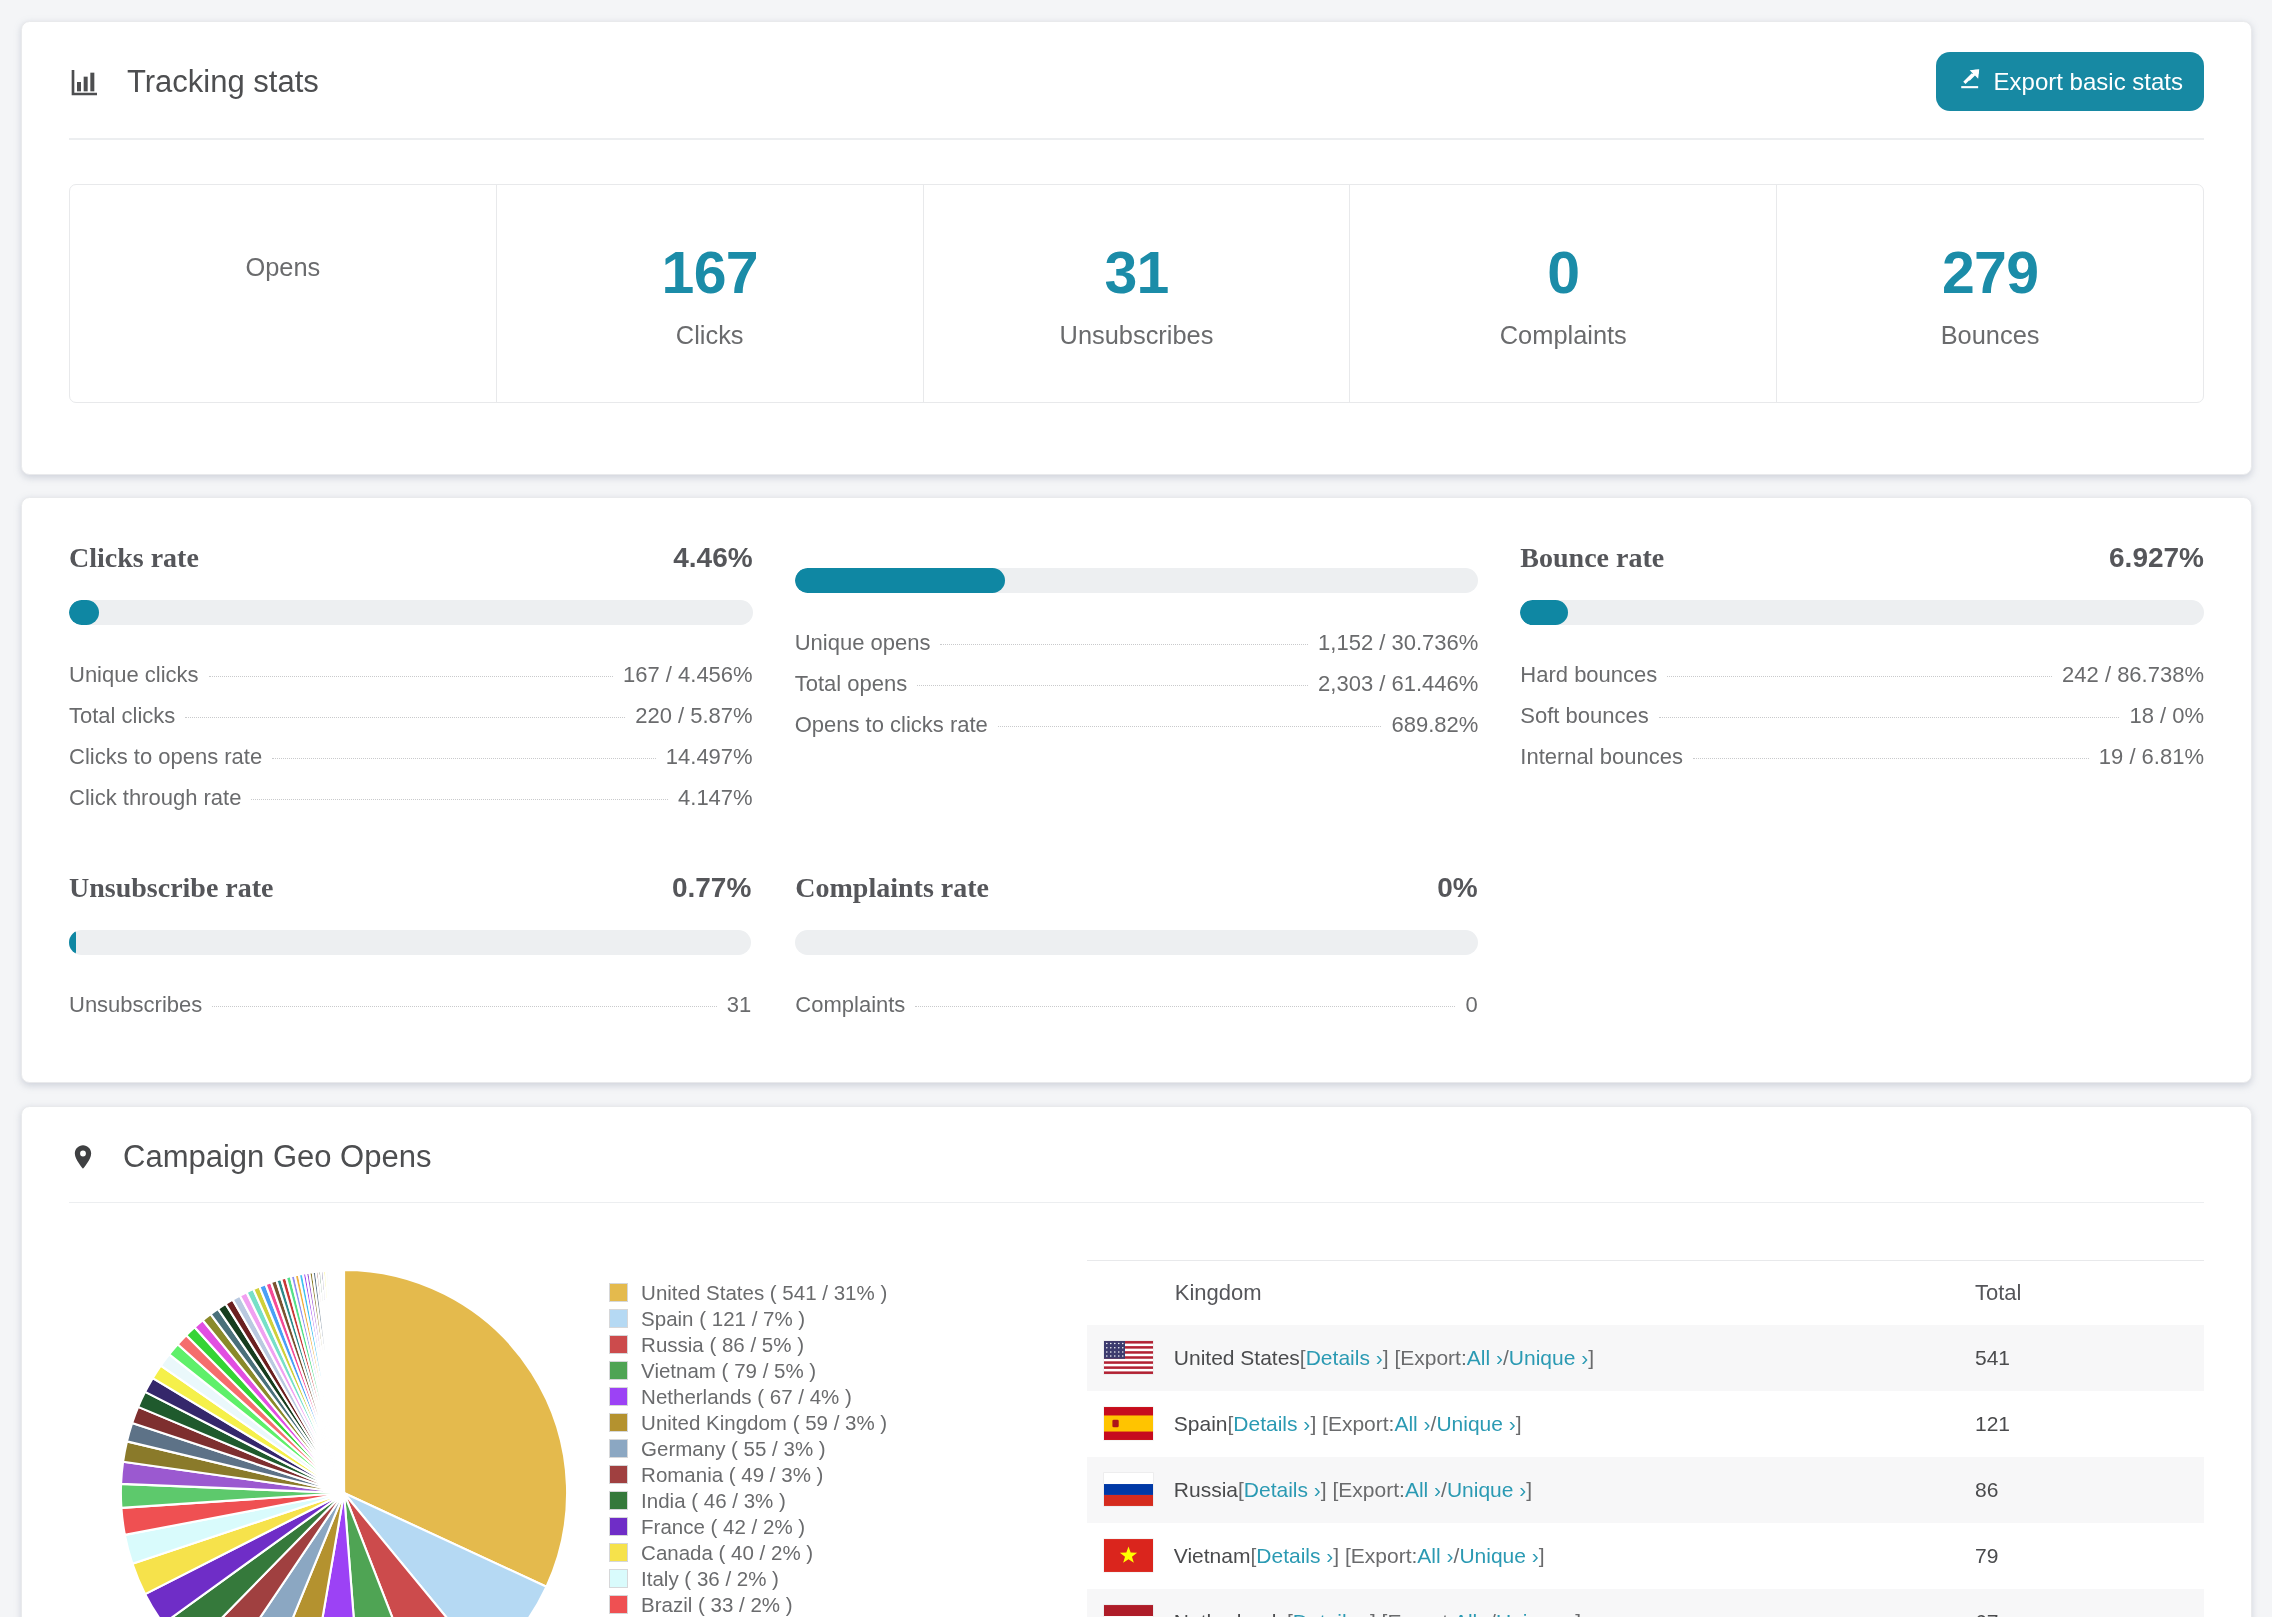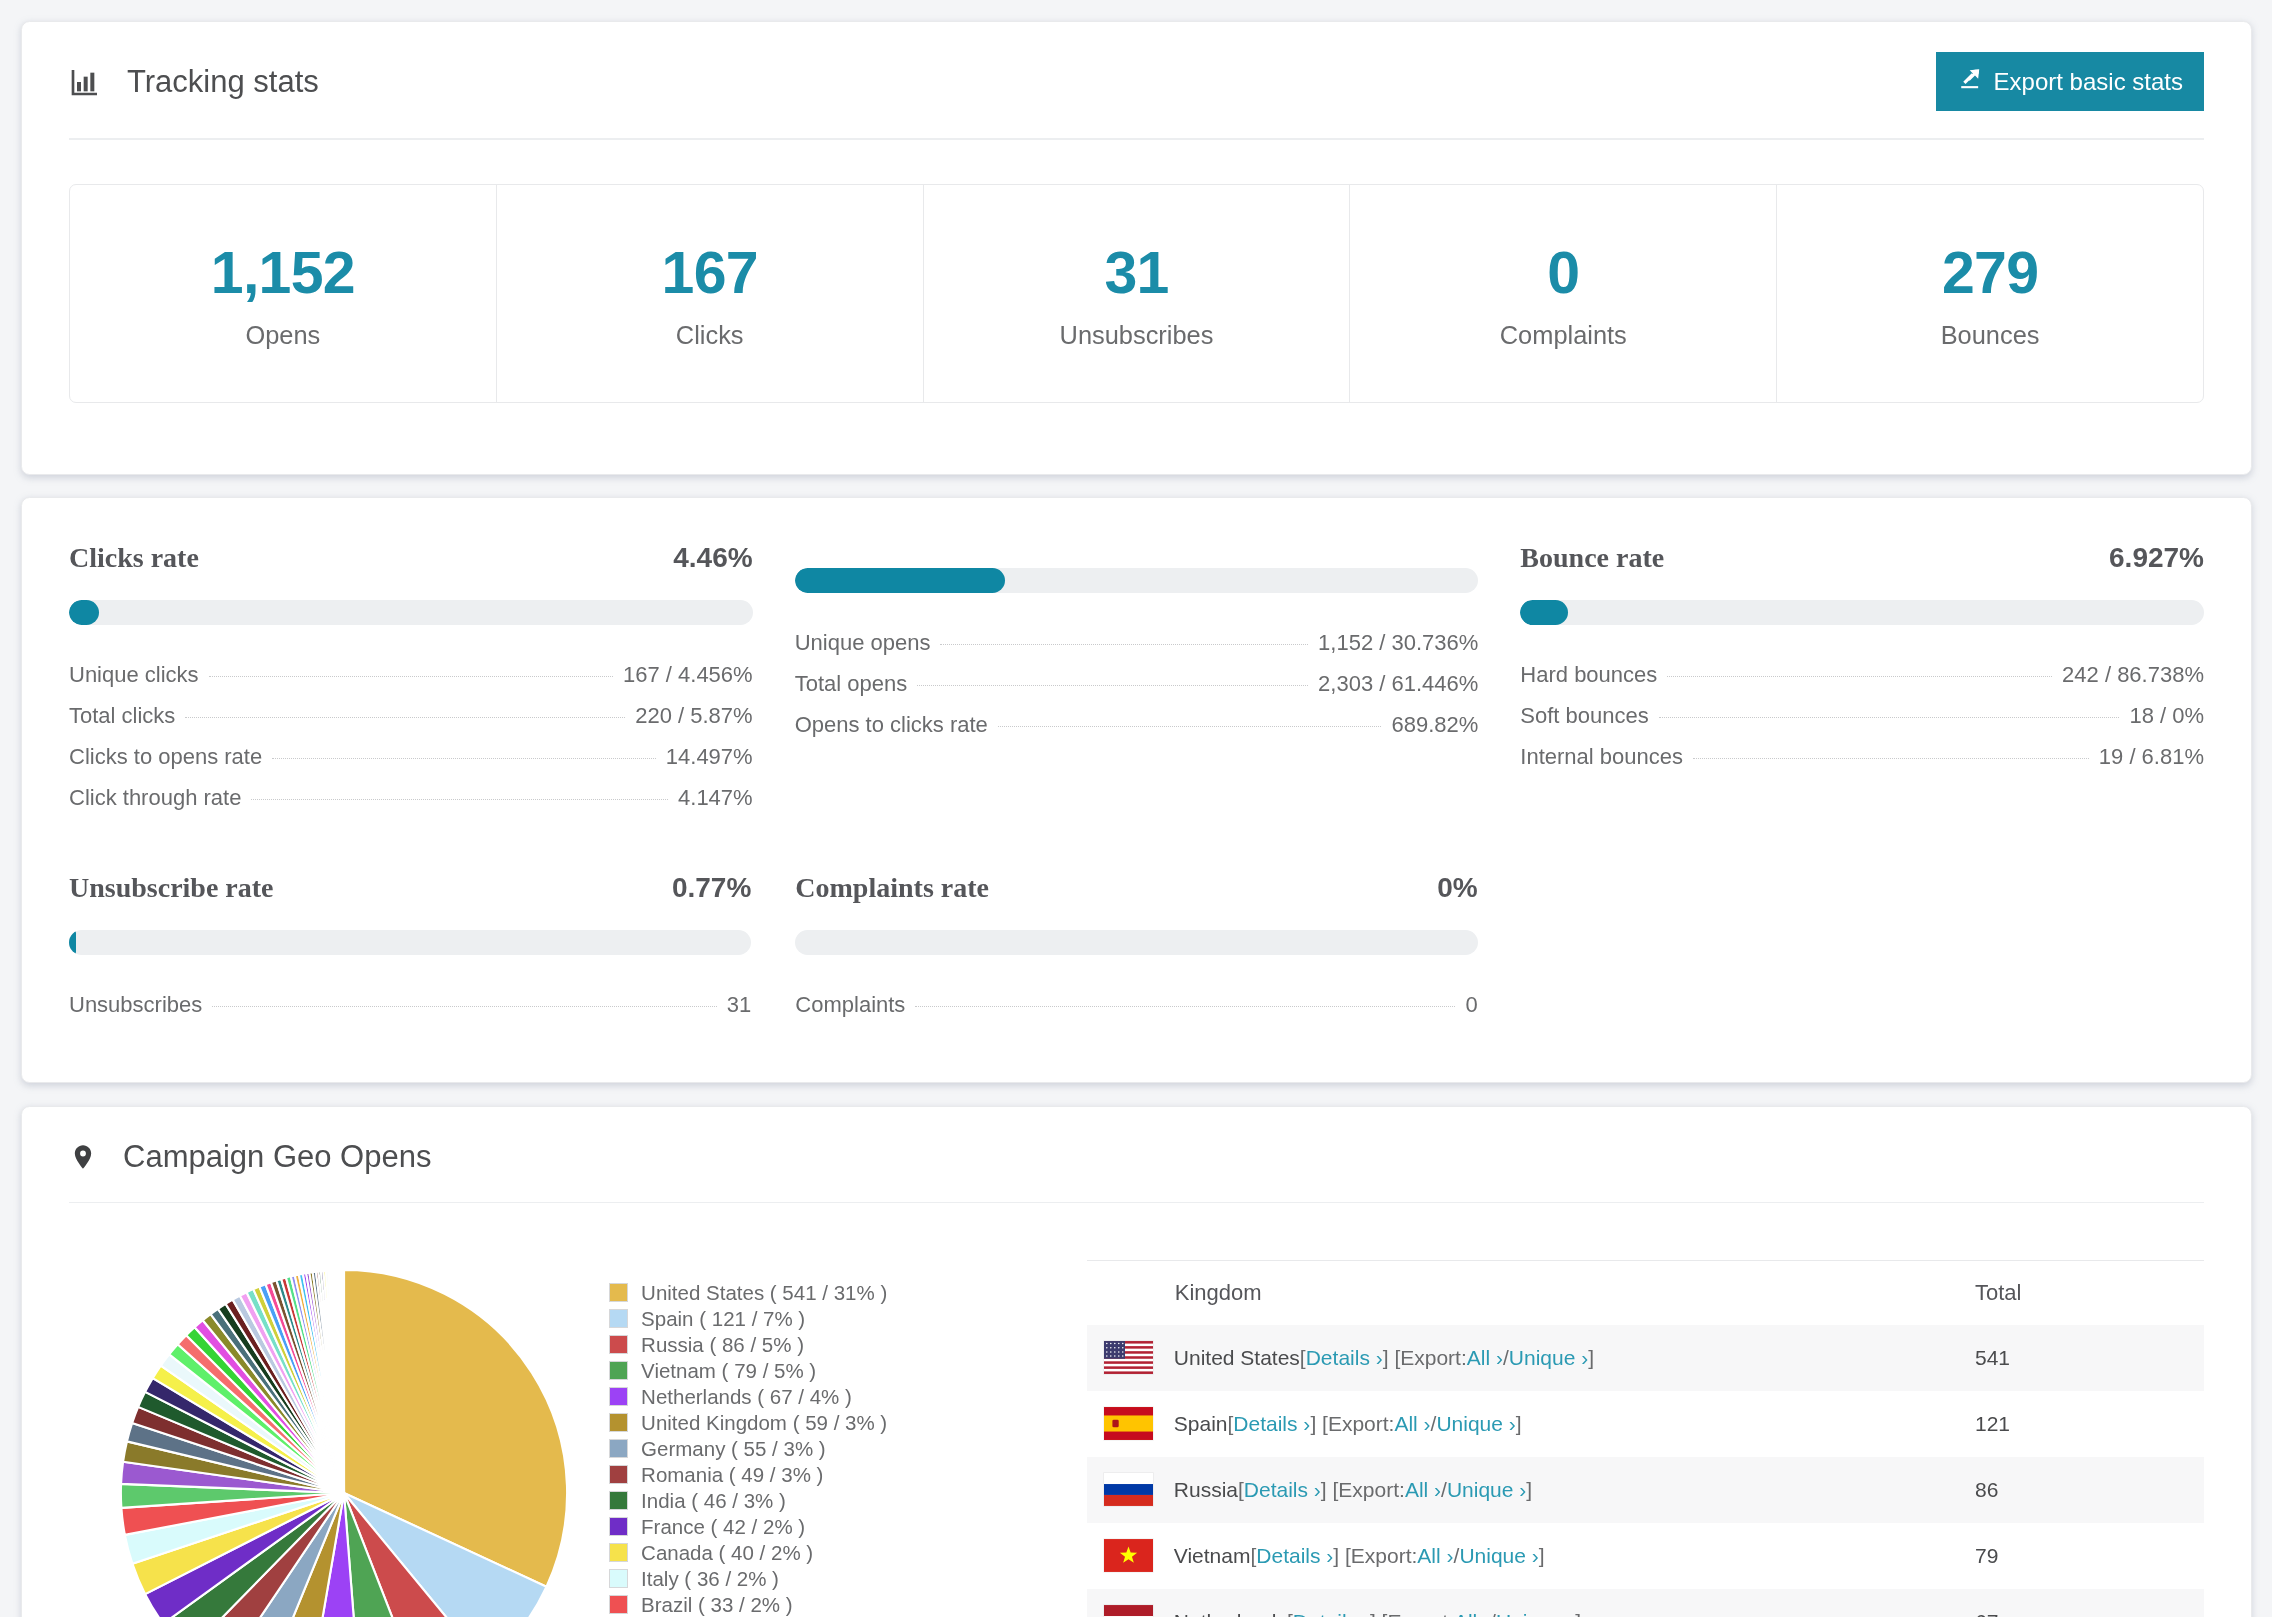--- a/index.html
+++ b/index.html
@@ -17,21 +17,21 @@
   }
   
   .card-tracking { padding:30px 47px 71px; }
   .card-head { display:flex; align-items:center; }
   .head-title { font-size:31px; color:#4d4e50; display:flex; align-items:center; gap:26px; }
   .head-title svg { display:block; }
   .spacer { flex:1; }
   .btn-export {
     display:flex; align-items:center; gap:11.3px; border:none; cursor:pointer;
     background:#1789a3; color:#fff; font-size:24px; font-family:inherit;
-    padding:14px 21px; border-radius:0;
+    padding:14px 21px; border-radius:14px;
   }
   .head-divider { height:1.4px; background:#eceef0; margin:27px 0 44px; }
   .stats-row {
     display:flex; border:1.4px solid #e8e9eb; border-radius:7px;
   }
   .stat-cell {
     flex:1; text-align:center; padding:54px 0 52px;
     border-right:1.4px solid #e8e9eb;
   }
   .stat-cell:last-child { border-right:none; }
@@ -101,21 +101,20 @@
               <path d="M10.5 3.5h10v10l-3-3-4 4-4-4 4-4z" fill="#fff" transform="translate(3 1) scale(0.8)" opacity="0"></path>
               <path d="M12 4l9-1-1 9-3-3-5 5-2-2 5-5z" fill="#fff"></path>
             </svg>
         </span>
         <span>Export basic stats</span>
       </button>
     </div>
     <div class="head-divider"></div>
     <div class="stats-row" id="stats-row">
         <div class="stat-cell">
-          <div class="stat-value">1,152</div>
           <div class="stat-label">Opens</div>
         </div>
         <div class="stat-cell">
           <div class="stat-value">167</div>
           <div class="stat-label">Clicks</div>
         </div>
         <div class="stat-cell">
           <div class="stat-value">31</div>
           <div class="stat-label">Unsubscribes</div>
         </div>

